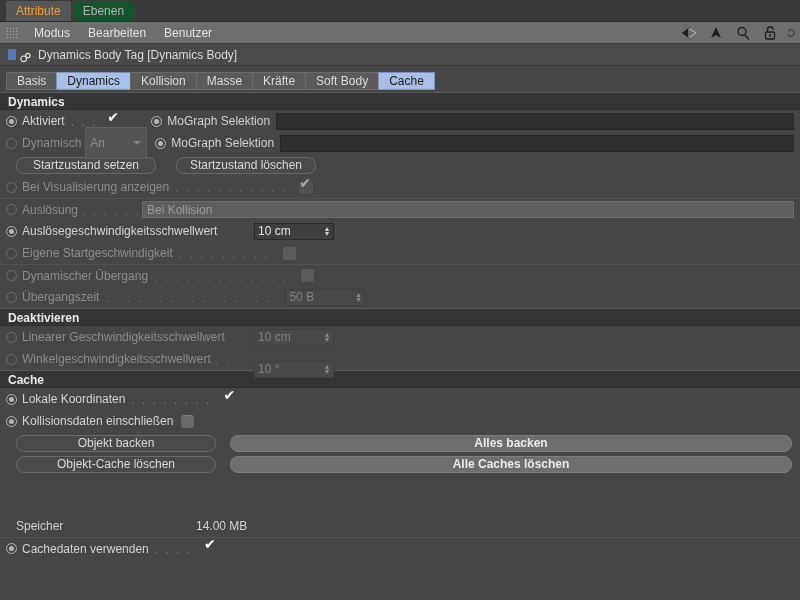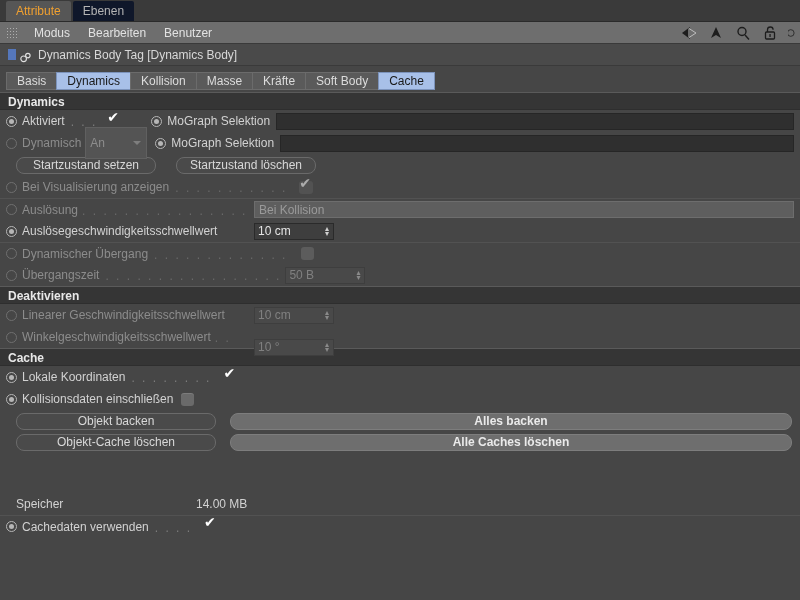--- a/index.html
+++ b/index.html
@@ -23,21 +23,21 @@
     padding-left: 6px;
     border-bottom: 1px solid #2b2b2b;
   }
   .window-tab {
     height: 20px;
     padding: 0 10px;
     display: flex;
     align-items: center;
     font-size: 12px;
     color: #b4b4b4;
-    background: #0f172a;
+    background: #14532d;
     border-top-left-radius: 2px;
     border-top-right-radius: 2px;
     margin-right: 2px;
   }
   .window-tab.active {
     background: #565656;
     color: #f0a030;
     justify-content: center;
   }
 
@@ -415,35 +415,41 @@
     <div class="anim-dot dim plain"></div>
     <span class="lbl dim">Bei Visualisierung anzeigen</span>
     <span class="leader dim" style="flex:0 0 auto;margin-left:6px;">. . . . . . . . . . .</span>
     <div class="cbox checked dim" style="margin-left:8px;opacity:.55;"></div>
   </div>
 
   <div class="row sep">
     <div class="anim-dot dim plain"></div>
     <span class="lbl dim">Auslösung</span>
     <span class="leader dim">. . . . . . . . . . . . . . . . . . . .</span>
-    <div class="dropdown" style="width:540px;flex:0 0 auto;">
+    <div class="dropdown" style="width:652px;flex:0 0 auto;">
       <span>Bei Kollision</span>
     </div>
   </div>
 
   <div class="row">
     <div class="anim-dot"></div>
     <span class="lbl">Auslösegeschwindigkeitsschwellwert</span>
     <div class="spacer"></div>
     <div class="numfield" style="width:80px;flex:0 0 auto;margin-right:460px;">
       <span>10 cm</span>
       <span class="spin">▴<br>▾</span>
     </div>
   </div>
 
+  <div class="row">
+    <div class="anim-dot dim plain"></div>
+    <span class="lbl dim">Eigene Startgeschwindigkeit</span>
+    <span class="leader dim" style="flex:0 0 auto;margin-left:6px;">. . . . . . . . .</span>
+    <div class="cbox dim" style="margin-left:10px;"></div>
+  </div>
 
   <div class="row sep">
     <div class="anim-dot dim plain"></div>
     <span class="lbl dim">Dynamischer Übergang</span>
     <span class="leader dim" style="flex:0 0 auto;margin-left:6px;">. . . . . . . . . . . . .</span>
     <div class="cbox dim" style="margin-left:10px;"></div>
   </div>
 
   <div class="row">
     <div class="anim-dot dim plain"></div>

